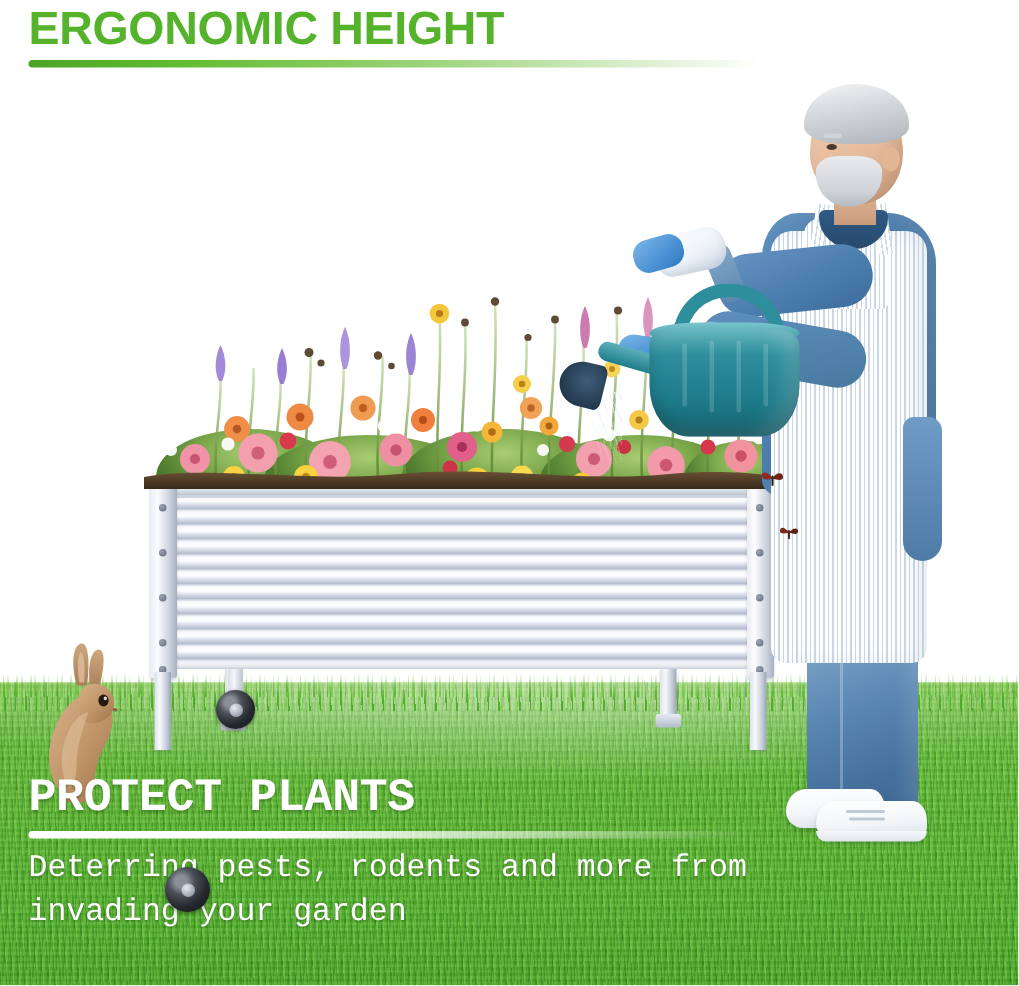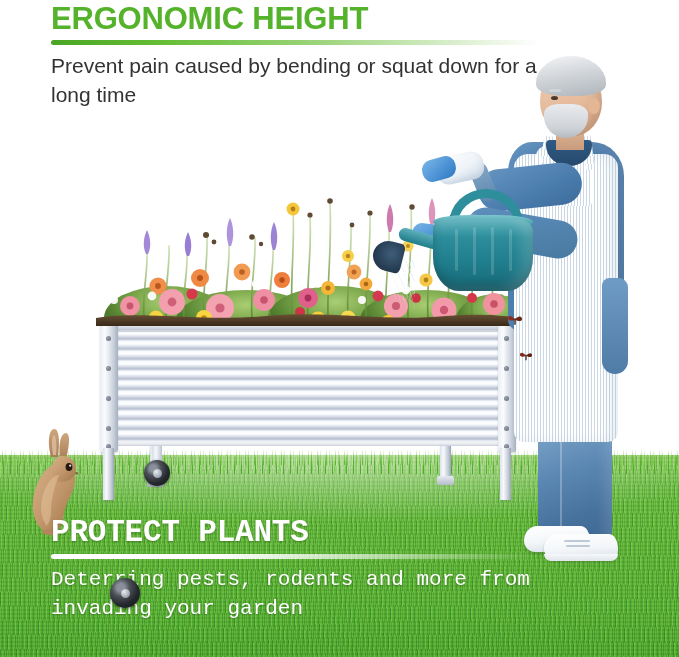--- a/index.html
+++ b/index.html
@@ -36,21 +36,21 @@
   .grass-blades {
     position:absolute; left:0; right:0; top:452px; height:22px; z-index:4;
     background:
       repeating-linear-gradient(88deg, rgba(72,168,38,0) 0 3px, rgba(72,168,38,.9) 3px 4px, rgba(72,168,38,0) 4px 7px),
       repeating-linear-gradient(95deg, rgba(120,205,70,0) 0 4px, rgba(120,205,70,.75) 4px 5px, rgba(120,205,70,0) 5px 11px);
     -webkit-mask-image:linear-gradient(180deg, transparent 2%, #000 70%);
     mask-image:linear-gradient(180deg, transparent 2%, #000 70%);
   }
 
   
-  .txtblock { position:absolute; z-index:40;margin-left:32px; }
+  .txtblock { position:absolute; z-index:40; }
   .heading {
     font-weight:bold; letter-spacing:-0.2px; line-height:1;
     white-space:nowrap;
   }
   .rule { height:5px; border-radius:3px; margin-top:6px; }
   .subtext { line-height:1.38; }
 
   #top-block { left:19px; top:3px; width:520px; }
   #top-heading { font-size:31px; color:#55b32b; }
   #top-rule { width:488px; background:linear-gradient(90deg,#4aa525 0%, #64bd33 22%, #9dd47c 55%, rgba(255,255,255,0) 100%); }
@@ -594,21 +594,20 @@
     <svg width="14" height="11" viewBox="0 0 14 11">
       <path d="M7 5 C4 1 1 1 1 4 C1 6 4 6 7 5 Z" fill="#7f2719"></path>
       <path d="M7 5 C10 1 13 2 13 4 C13 7 10 6 7 5 Z" fill="#632014"></path>
       <rect x="6.4" y="3.4" width="1.2" height="6" rx="0.6" fill="#2c1c12"></rect>
     </svg>
   </div>
 
   <div class="txtblock" id="top-block">
     <div class="heading" id="top-heading">ERGONOMIC HEIGHT</div>
     <div class="rule" id="top-rule"></div>
-    <div class="subtext" id="top-sub">Prevent pain caused by bending or squat down for a long time</div>
   </div>
 
   <div class="txtblock" id="bottom-block">
     <div class="heading" id="bottom-heading">PROTECT PLANTS</div>
     <div class="rule" id="bottom-rule"></div>
     <div class="subtext" id="bottom-sub">Deterring pests, rodents and more from invading your garden</div>
   </div>
 
 </div>
 

